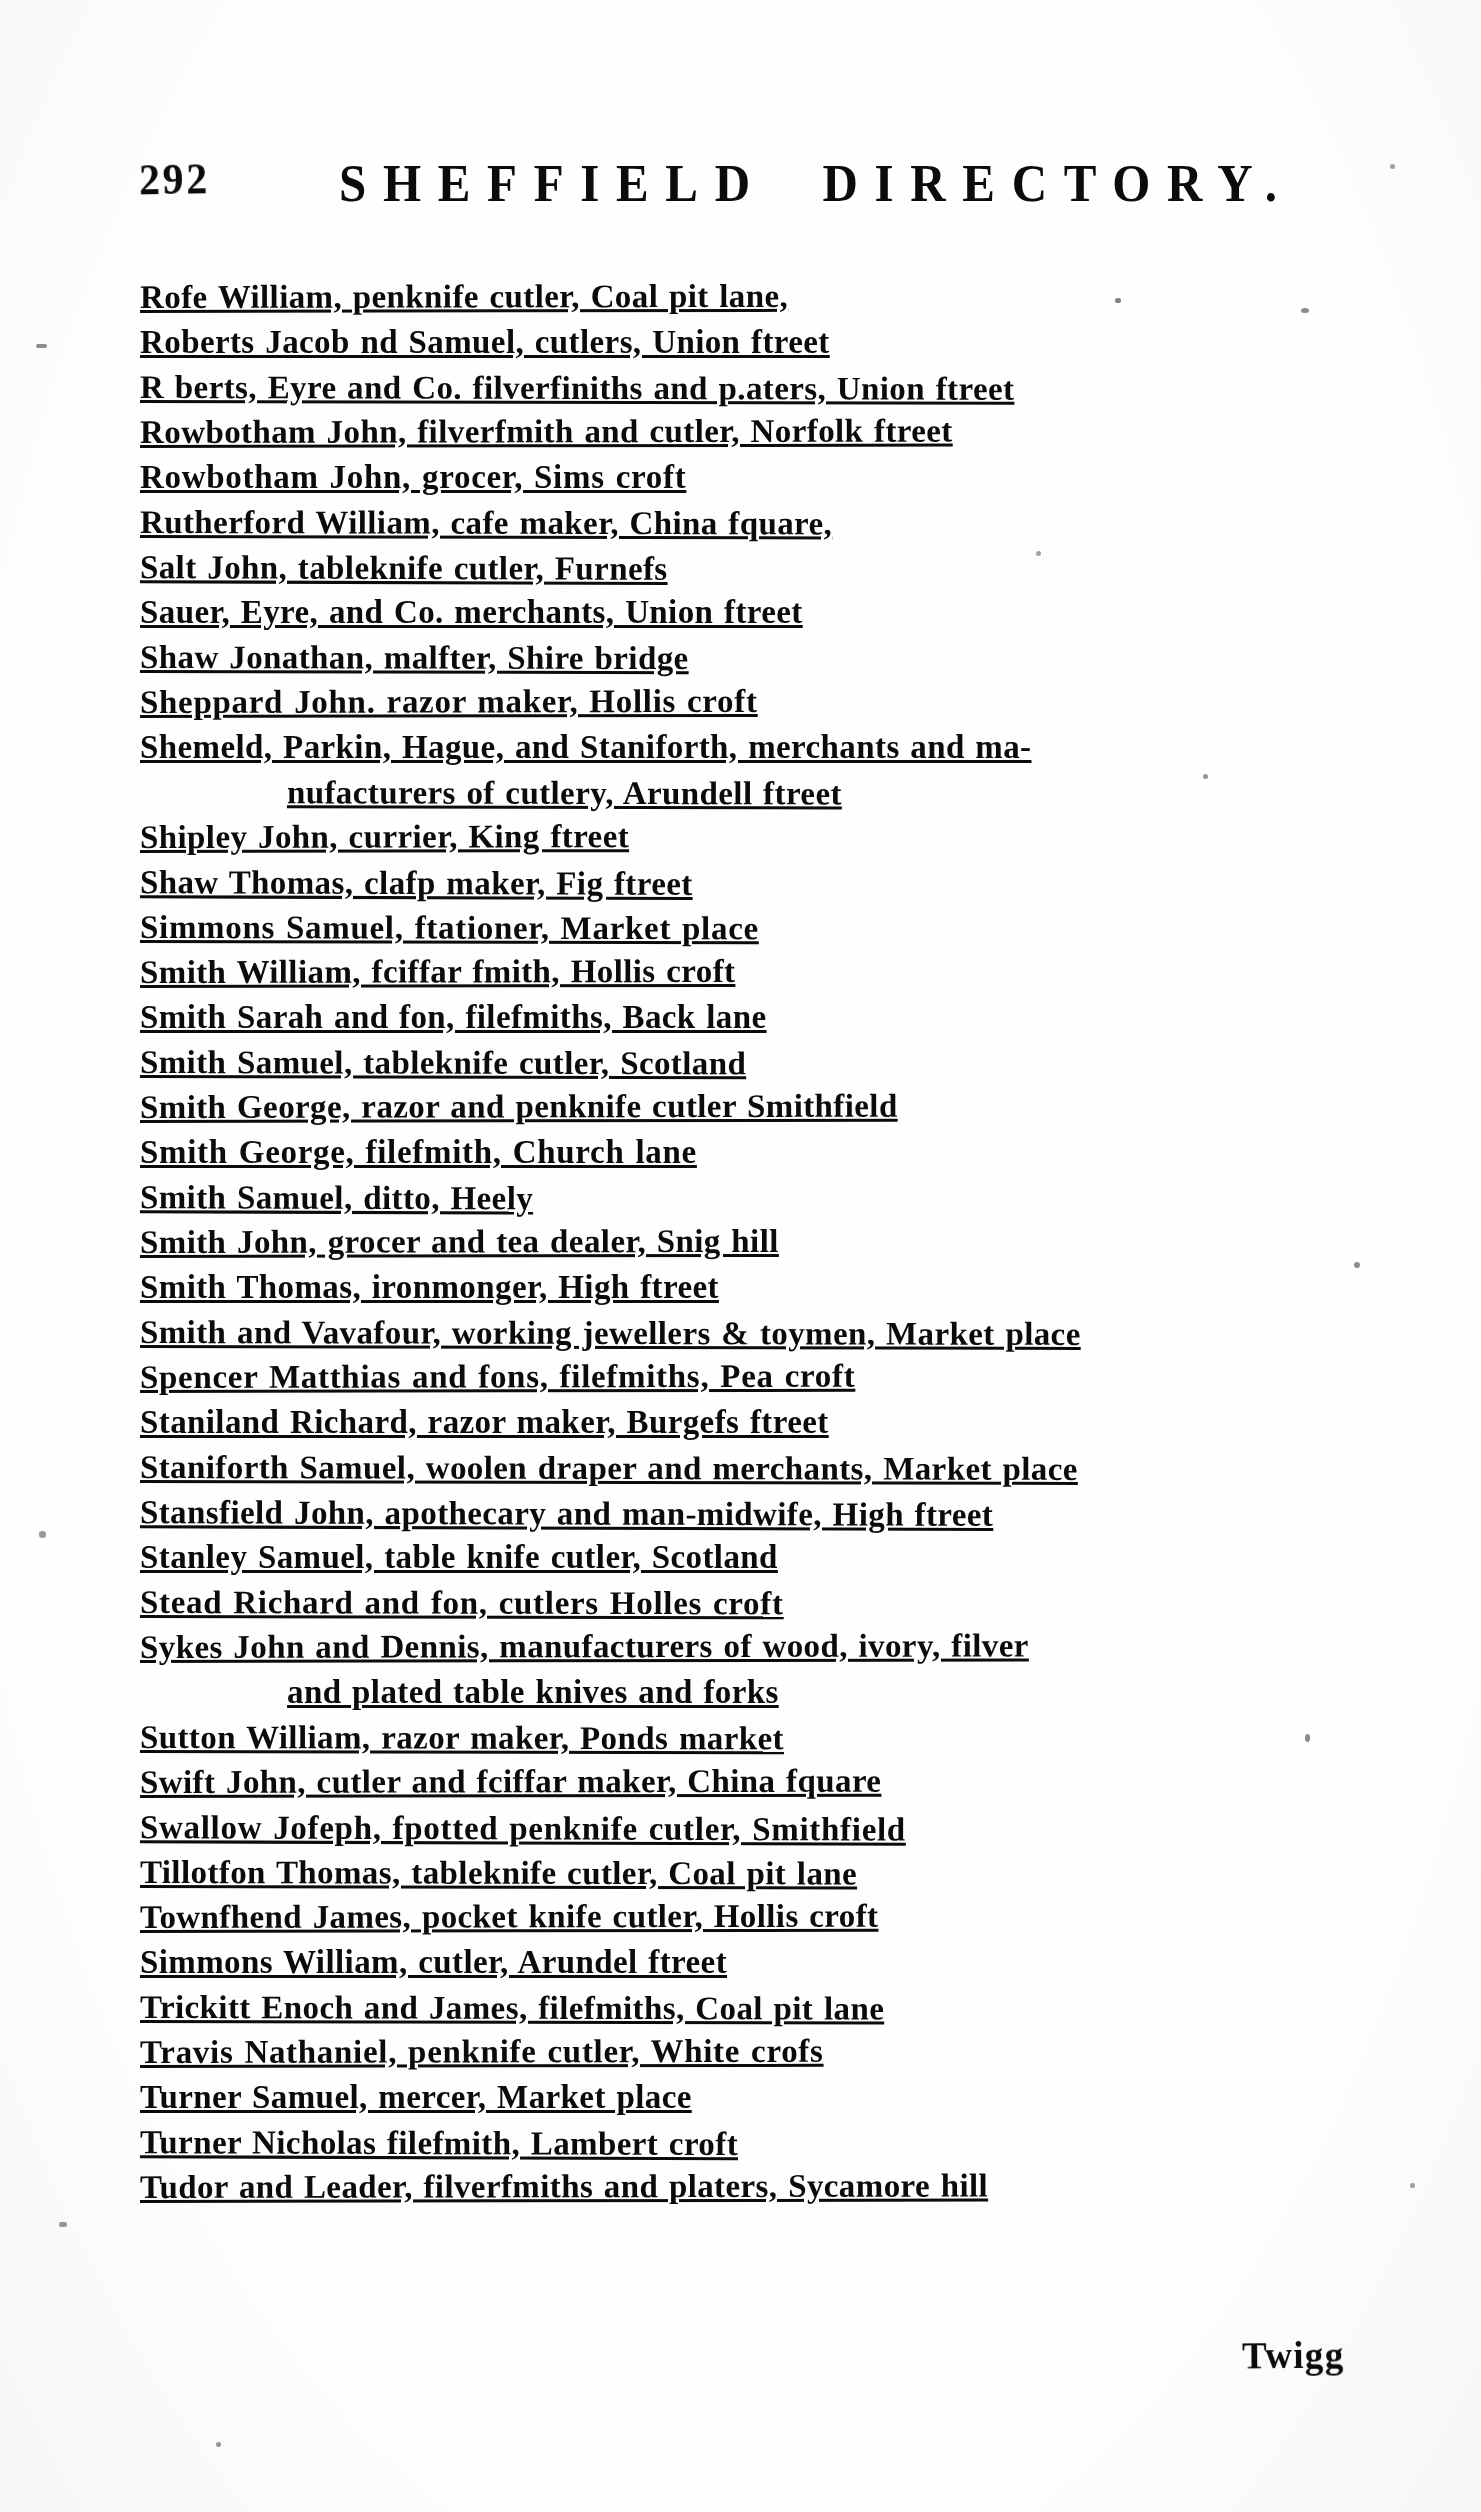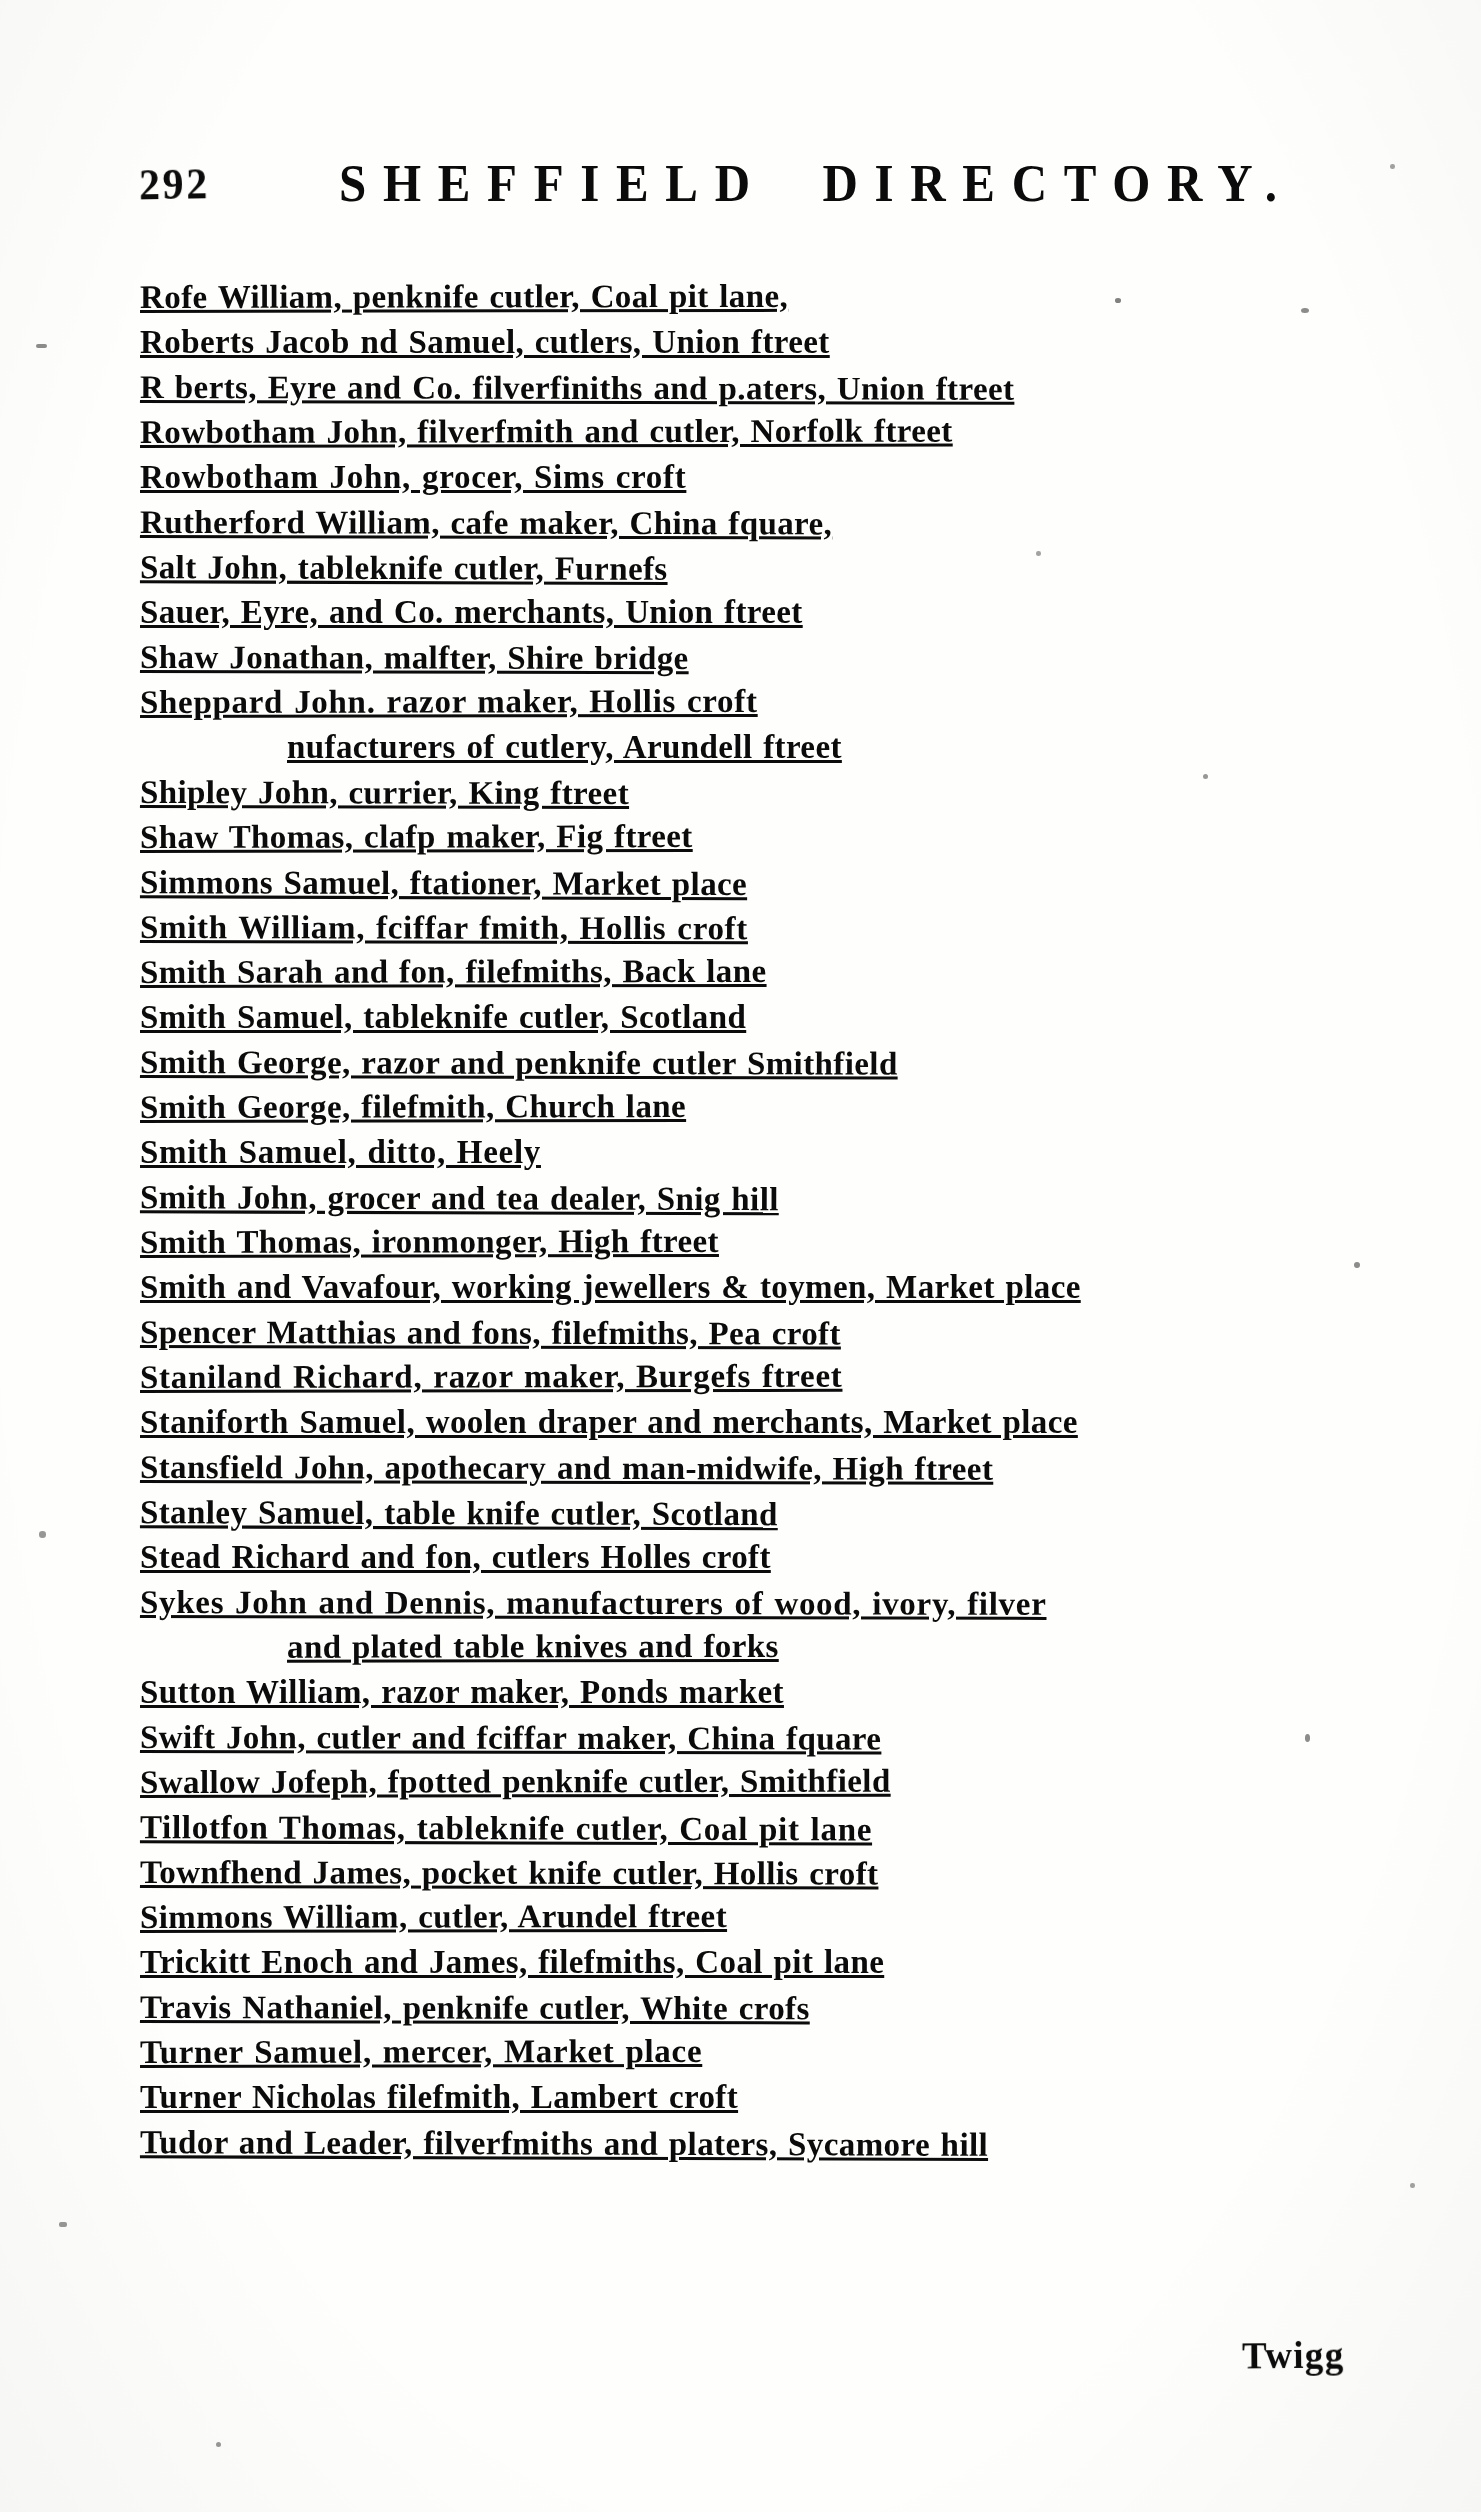--- a/index.html
+++ b/index.html
@@ -21,21 +21,21 @@
     inset: 0;
     background:
       radial-gradient(ellipse at 50% 45%, rgba(255,255,255,0) 70%, rgba(0,0,0,0.03) 100%);
   }
   .page-header {
     position: absolute;
     top: 155px;
     left: 139px;
     right: 98px;
     display: flex;
-    align-items: center;
+    align-items: flex-start;
   }
   .page-number {
     font-size: 42px;
     font-weight: 700;
     letter-spacing: 2.6px;
     transform: rotate(-1deg) scaleY(1.05);
     filter: blur(0.3px);
   }
   .page-title {
     flex: 1;
@@ -116,20 +116,21 @@
     <div class="line">Rofe William, penknife cutler, Coal pit lane,</div>
     <div class="line">Roberts Jacob nd Samuel, cutlers, Union ftreet</div>
     <div class="line">R berts, Eyre and Co. filverfiniths and p.aters, Union ftreet</div>
     <div class="line">Rowbotham John, filverfmith and cutler, Norfolk ftreet</div>
     <div class="line">Rowbotham John, grocer, Sims croft</div>
     <div class="line">Rutherford William, cafe maker, China fquare,</div>
     <div class="line">Salt John, tableknife cutler, Furnefs</div>
     <div class="line">Sauer, Eyre, and Co. merchants, Union ftreet</div>
     <div class="line">Shaw Jonathan, malfter, Shire bridge</div>
     <div class="line">Sheppard John. razor maker, Hollis croft</div>
+    <div class="line">Shemeld, Parkin, Hague, and Staniforth, merchants and ma-</div>
     <div class="line indent">nufacturers of cutlery, Arundell ftreet</div>
     <div class="line">Shipley John, currier, King ftreet</div>
     <div class="line">Shaw Thomas, clafp maker, Fig ftreet</div>
     <div class="line">Simmons Samuel, ftationer, Market place</div>
     <div class="line">Smith William, fciffar fmith, Hollis croft</div>
     <div class="line">Smith Sarah and fon, filefmiths, Back lane</div>
     <div class="line">Smith Samuel, tableknife cutler, Scotland</div>
     <div class="line">Smith George, razor and penknife cutler Smithfield</div>
     <div class="line">Smith George, filefmith, Church lane</div>
     <div class="line">Smith Samuel, ditto, Heely</div>

